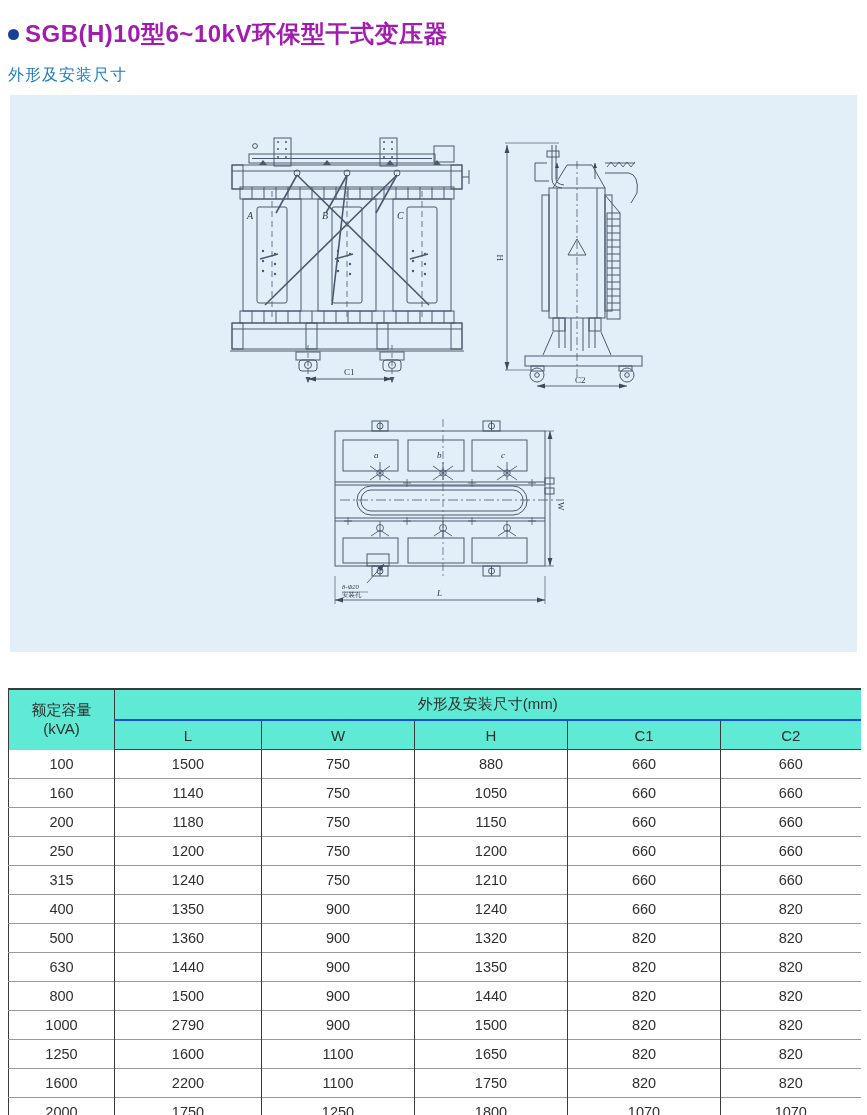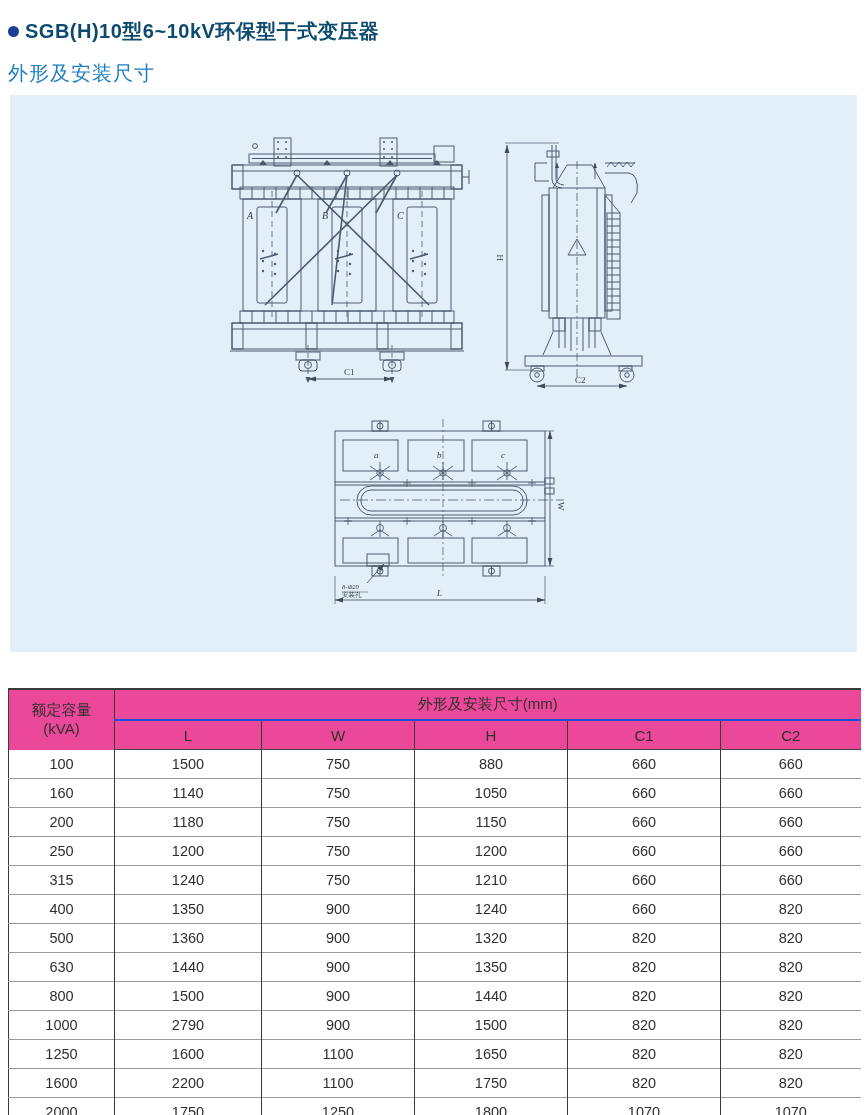--- a/index.html
+++ b/index.html
@@ -6,40 +6,40 @@
   body{
     width:867px;height:1115px;background:#ffffff;overflow:hidden;
     font-family:"Liberation Sans","DejaVu Sans",sans-serif;
     -webkit-font-smoothing:antialiased;
   }
   .page{position:relative;width:867px;height:1115px;}
 
   
   .title-row{display:flex;align-items:center;gap:6px;padding:18px 0 0 8px;}
   .bullet{width:11px;height:11px;border-radius:50%;background:#1a3f96;flex:0 0 auto;}
-  .doc-title{font-size:20px;font-weight:bold;color:#0c4a6e;letter-spacing:.5px;margin:0;}
-  .section-title{margin:15px 0 0 8px;font-size:20px;font-weight:400;color:#1d7ec4;letter-spacing:1px;}
+  .doc-title{font-size:24px;font-weight:bold;color:#a21caf;letter-spacing:.5px;margin:0;}
+  .section-title{margin:15px 0 0 8px;font-size:16px;font-weight:400;color:#1d7ec4;letter-spacing:1px;}
 
   
   .panel{position:absolute;left:10px;top:95px;width:847px;height:557px;background:#e3eff8;}
   .dv{position:absolute;}
   .dv text{font-family:"Liberation Serif","DejaVu Serif",serif;fill:#333a44;}
   .front{left:212px;top:38px;width:250px;height:265px;}
   .side {left:477px;top:38px;width:180px;height:265px;}
   .top  {left:312px;top:323px;width:260px;height:195px;}
 
   
   table.spec{
     border-collapse:collapse;table-layout:fixed;
     margin:0 0 0 8px;width:852px;
     border-top:2px solid #3a3a3a;border-bottom:2px solid #3a3a3a;border-left:1px solid #3a3a3a;
     font-size:15px;color:#2f2f2f;
   }
   table.spec th{font-weight:normal;}
-  .hdr{background:#ec4899;}
+  .hdr{background:#5eead4;}
   th.kva{width:106px;border-right:1px solid #3a3a3a;font-size:15px;line-height:1.22;padding:2px 0;}
   th.group{height:27px;border-bottom:2px solid #1d4ed8;}
   th.sub{height:26px;border-bottom:1.5px solid #444;}
   th.sub + th.sub, td + td{border-left:1px solid #3a3a3a;}
   td{height:26px;text-align:center;font-size:14.5px;}
   tbody tr + tr td{border-top:1px solid #9a9a9a;}
   th{text-align:center;}
 </style>
 </head>
 <body>

